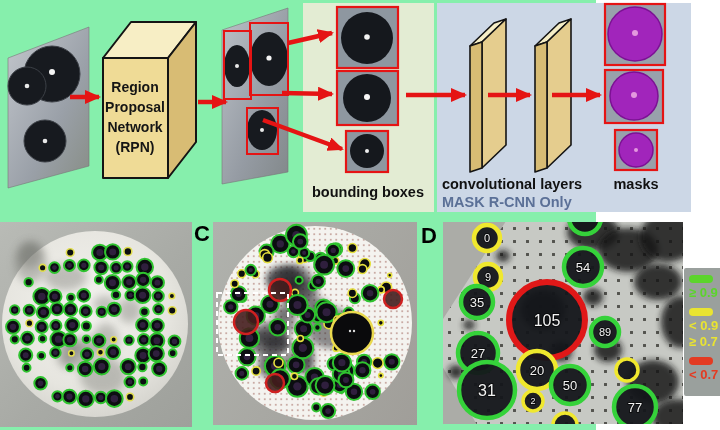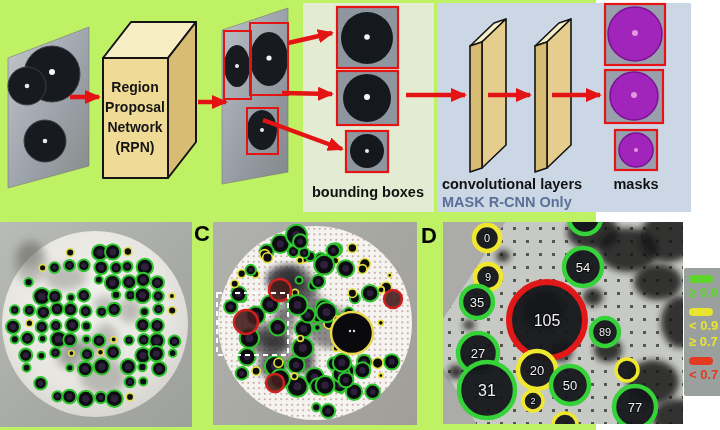--- a/index.html
+++ b/index.html
@@ -1,17 +1,17 @@
 <!DOCTYPE html>
 <html><head>
 <meta charset="utf-8">
 <style>
   html,body{margin:0;padding:0;background:#fff;width:720px;height:430px;overflow:hidden;
     font-family:"Liberation Sans",sans-serif;}
-  #stage{position:relative;width:596px;height:430px;background:#bef264;}
+  #stage{position:relative;width:596px;height:430px;background:#86efac;}
   #flow{position:absolute;left:0;top:0;}
   svg text{font-family:"Liberation Sans",sans-serif;}
   .cap{font-weight:bold;font-size:14.5px;fill:#111;}
   .rpnline{font-weight:bold;font-size:14px;fill:#151515;}
   .panel{position:absolute;overflow:hidden;}
   #panelB{left:0;top:222px;width:192px;height:205px;background:linear-gradient(135deg,#b9bbb6 0%,#a8aaa5 55%,#9ea09b 100%);}
   #dishB{position:absolute;left:2px;top:9px;width:186px;height:186px;border-radius:50%;
     background:radial-gradient(circle at 45% 40%,#f3f2ee 0%,#e6e5df 55%,#cfcec8 85%,#bdbcb6 100%);}
   #panelC{left:213px;top:222px;width:204px;height:203px;background:linear-gradient(120deg,#b0b2ad 0%,#a09e99 100%);}
   #dishC{position:absolute;left:5px;top:4px;width:194px;height:194px;border-radius:50%;background-color:#f4f3ef;

